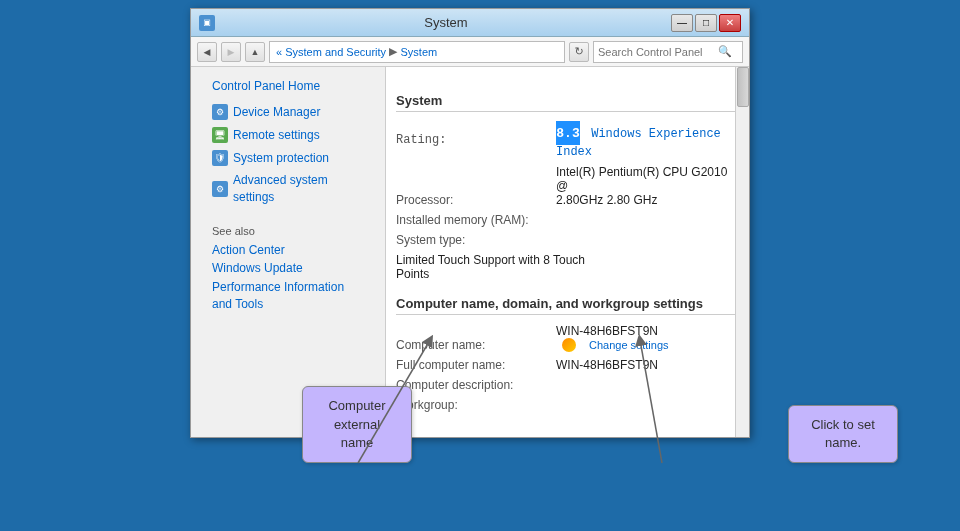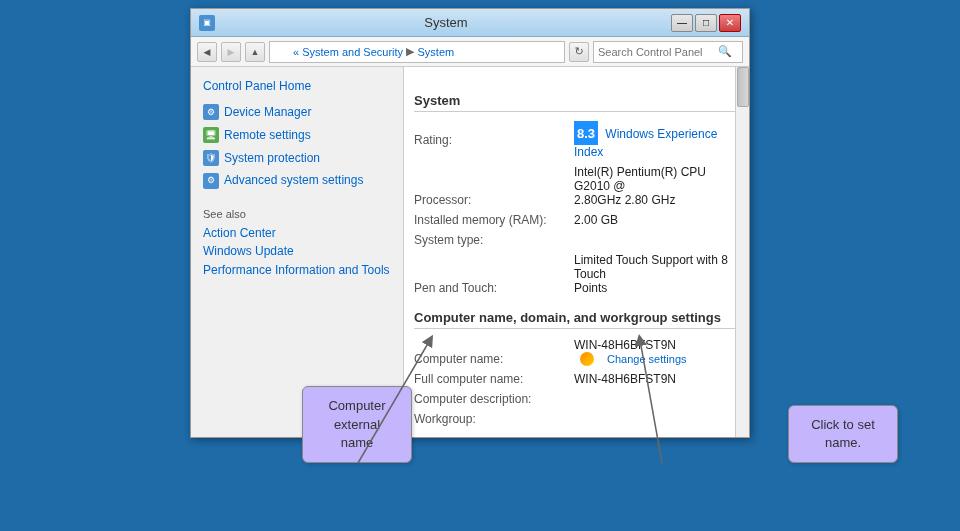--- a/index.html
+++ b/index.html
@@ -99,21 +99,21 @@
       border-radius: 2px;
       color: #555;
     }
     .address-path {
       flex: 1;
       background: white;
       border: 1px solid #bbb;
       height: 22px;
       display: flex;
       align-items: center;
-      padding: 0 23px;
+      padding: 0 6px;
       font-size: 11px;
       color: #333;
     }
     .address-path .breadcrumb-link {
       color: #0066cc;
       cursor: pointer;
     }
     .address-path .sep {
       color: #666;
       margin: 0 3px;
@@ -154,24 +154,24 @@
     }
 
     
     .main-layout {
       display: flex;
       height: calc(100% - 58px);
     }
 
     
     .sidebar {
-      width: 213px;
+      width: 195px;
       background: #f0f0f0;
       border-right: 1px solid #ccc;
-      padding: 8px 0;
+      padding: 8px 9px;
       overflow-y: auto;
     }
     .sidebar-home {
       color: #0066cc;
       font-size: 12px;
       padding: 4px 12px 8px;
       cursor: pointer;
     }
     .sidebar-item {
       display: flex;
@@ -256,20 +256,21 @@
     }
     .wie-link {
       color: #0066cc;
       text-decoration: none;
       font-size: 12px;
     }
     .rating-row {
       display: flex;
       align-items: center;
       padding: 3px 0;
+      font-family: Liberation Mono, monospace;
     }
     .change-settings {
       color: #0066cc;
       font-size: 11px;
       cursor: pointer;
       margin-left: 6px;
       display: flex;
       align-items: center;
       gap: 13px;
     }
@@ -412,29 +413,27 @@
       </div>
 
       <div class="info-row">
         <div class="info-label">Processor:</div>
         <div class="info-value" style="white-space:pre-line;">Intel(R) Pentium(R) CPU G2010 @
 2.80GHz  2.80 GHz</div>
       </div>
 
       <div class="info-row">
         <div class="info-label">Installed memory (RAM):</div>
-        <div class="info-value">2.00 GB</div>
       </div>
 
       <div class="info-row">
         <div class="info-label">System type:</div>
       </div>
 
       <div class="info-row">
-        <div class="info-label">Pen and Touch:</div>
         <div class="info-value" style="white-space:pre-line;">Limited Touch Support with 8 Touch
 Points</div>
       </div>
 
       <div class="section-title" style="margin-top:12px;">Computer name, domain, and workgroup settings</div>
 
       <div class="info-row">
         <div class="info-label">Computer name:</div>
         <div class="info-value">
           <span>WIN-48H6BFST9N</span>

